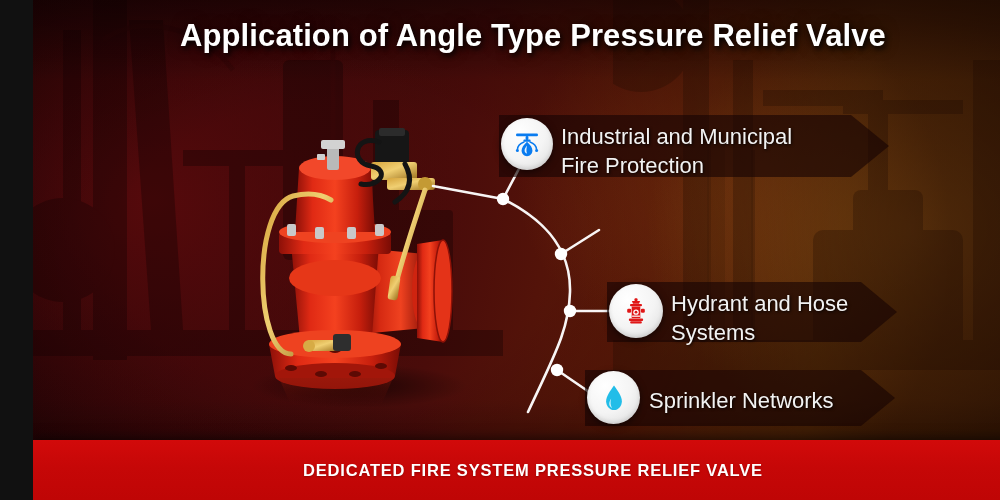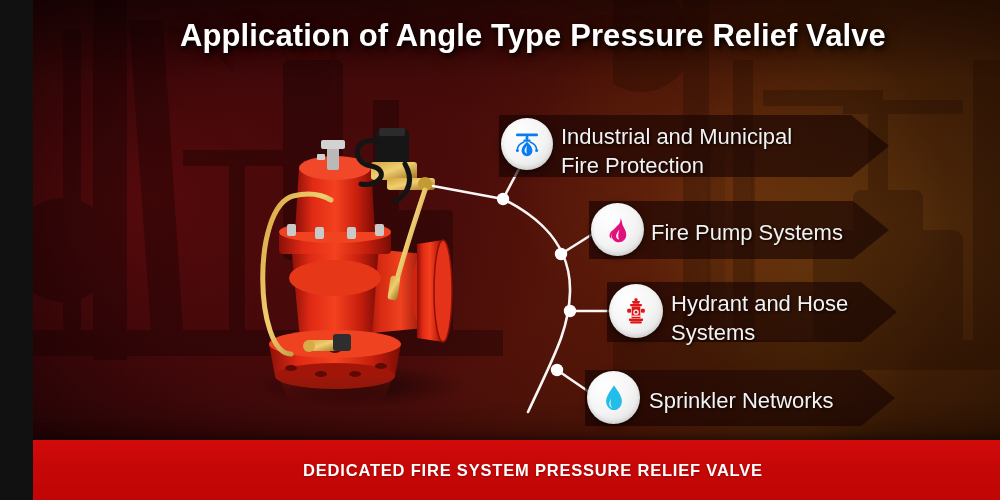--- a/index.html
+++ b/index.html
@@ -283,33 +283,20 @@
           <circle cx="25.6" cy="22.6" r="1.5"></circle>
         </g>
         <path d="M16 13.8 C 12.4 17.2, 10.6 19.6, 10.6 22.6 C 10.6 25.8, 13.0 28.2, 16 28.2 C 19.0 28.2, 21.4 25.8, 21.4 22.6 C 21.4 19.6, 19.6 17.2, 16 13.8 Z" fill="#0a7cf0"></path>
         <path d="M16 17.6 C 14.4 19.6, 13.6 21.0, 13.6 22.6 C 13.6 24.3, 14.7 25.5, 16 25.5 C 15.1 23.6, 15.4 21.2, 16 17.6 Z" fill="#ffffff" opacity=".9"></path>
       </svg>
     </div>
     <div class="lbl" style="left:62px;top:7px;width:300px;">Industrial and Municipal
 Fire Protection</div>
   </div>
 
-  <div class="item" style="left:556px;top:201px;width:300px;height:58px;">
-    <svg class="banner" viewBox="0 0 300 58" preserveAspectRatio="none">
-      <path d="M0 0 L264 0 L300 29 L264 58 L0 58 Z" fill="rgba(22,3,4,0.62)"></path>
-    </svg>
-    <div class="ic" style="left:2px;top:2px;width:53px;height:53px;">
-      <svg viewBox="0 0 32 32" width="30" height="30">
-        <path d="M18.6 3.4 C 19.4 8.6, 16.2 10.4, 13.4 13.2 C 10.4 16.2, 9.2 18.6, 9.2 21.2 C 9.2 25.8, 12.8 29.0, 17.0 29.0 C 21.4 29.0, 24.8 25.6, 24.8 21.0 C 24.8 16.6, 22.2 14.0, 21.0 11.0 C 20.2 9.0, 20.6 6.0, 18.6 3.4 Z" fill="#e0127a"></path>
-        <path d="M12.4 15.0 C 10.0 16.2, 8.0 18.0, 7.2 20.2 C 6.4 22.6, 7.4 24.6, 9.2 25.4 C 8.2 22.4, 9.6 18.6, 12.4 15.0 Z" fill="#e0127a"></path>
-        <path d="M17.6 15.6 C 15.2 18.4, 14.0 20.4, 14.0 22.4 C 14.0 24.6, 15.4 26.0, 17.2 26.0 C 15.6 23.2, 16.2 19.6, 17.6 15.6 Z" fill="#ffffff" opacity=".92"></path>
-      </svg>
-    </div>
-    <div class="lbl" style="left:62px;top:17px;width:230px;">Fire Pump Systems</div>
-  </div>
 
   <div class="item" style="left:552px;top:370px;width:310px;height:56px;">
     <svg class="banner" viewBox="0 0 310 56" preserveAspectRatio="none">
       <path d="M0 0 L276 0 L310 28 L276 56 L0 56 Z" fill="rgba(22,3,4,0.62)"></path>
     </svg>
     <div class="ic" style="left:2px;top:1px;width:53px;height:53px;">
       <svg viewBox="0 0 32 32" width="30" height="30">
         <path d="M16 2.6 C 11.2 9.4, 7.6 14.6, 7.6 19.4 C 7.6 24.8, 11.4 28.8, 16 28.8 C 20.6 28.8, 24.4 24.8, 24.4 19.4 C 24.4 14.6, 20.8 9.4, 16 2.6 Z" fill="#22bde8"></path>
         <path d="M13.0 16.4 C 11.2 19.0, 10.6 21.2, 11.0 23.2 C 11.4 25.0, 12.6 26.2, 14.0 26.6 C 12.2 23.6, 12.0 20.2, 13.0 16.4 Z" fill="#ffffff" opacity=".75"></path>
       </svg>

